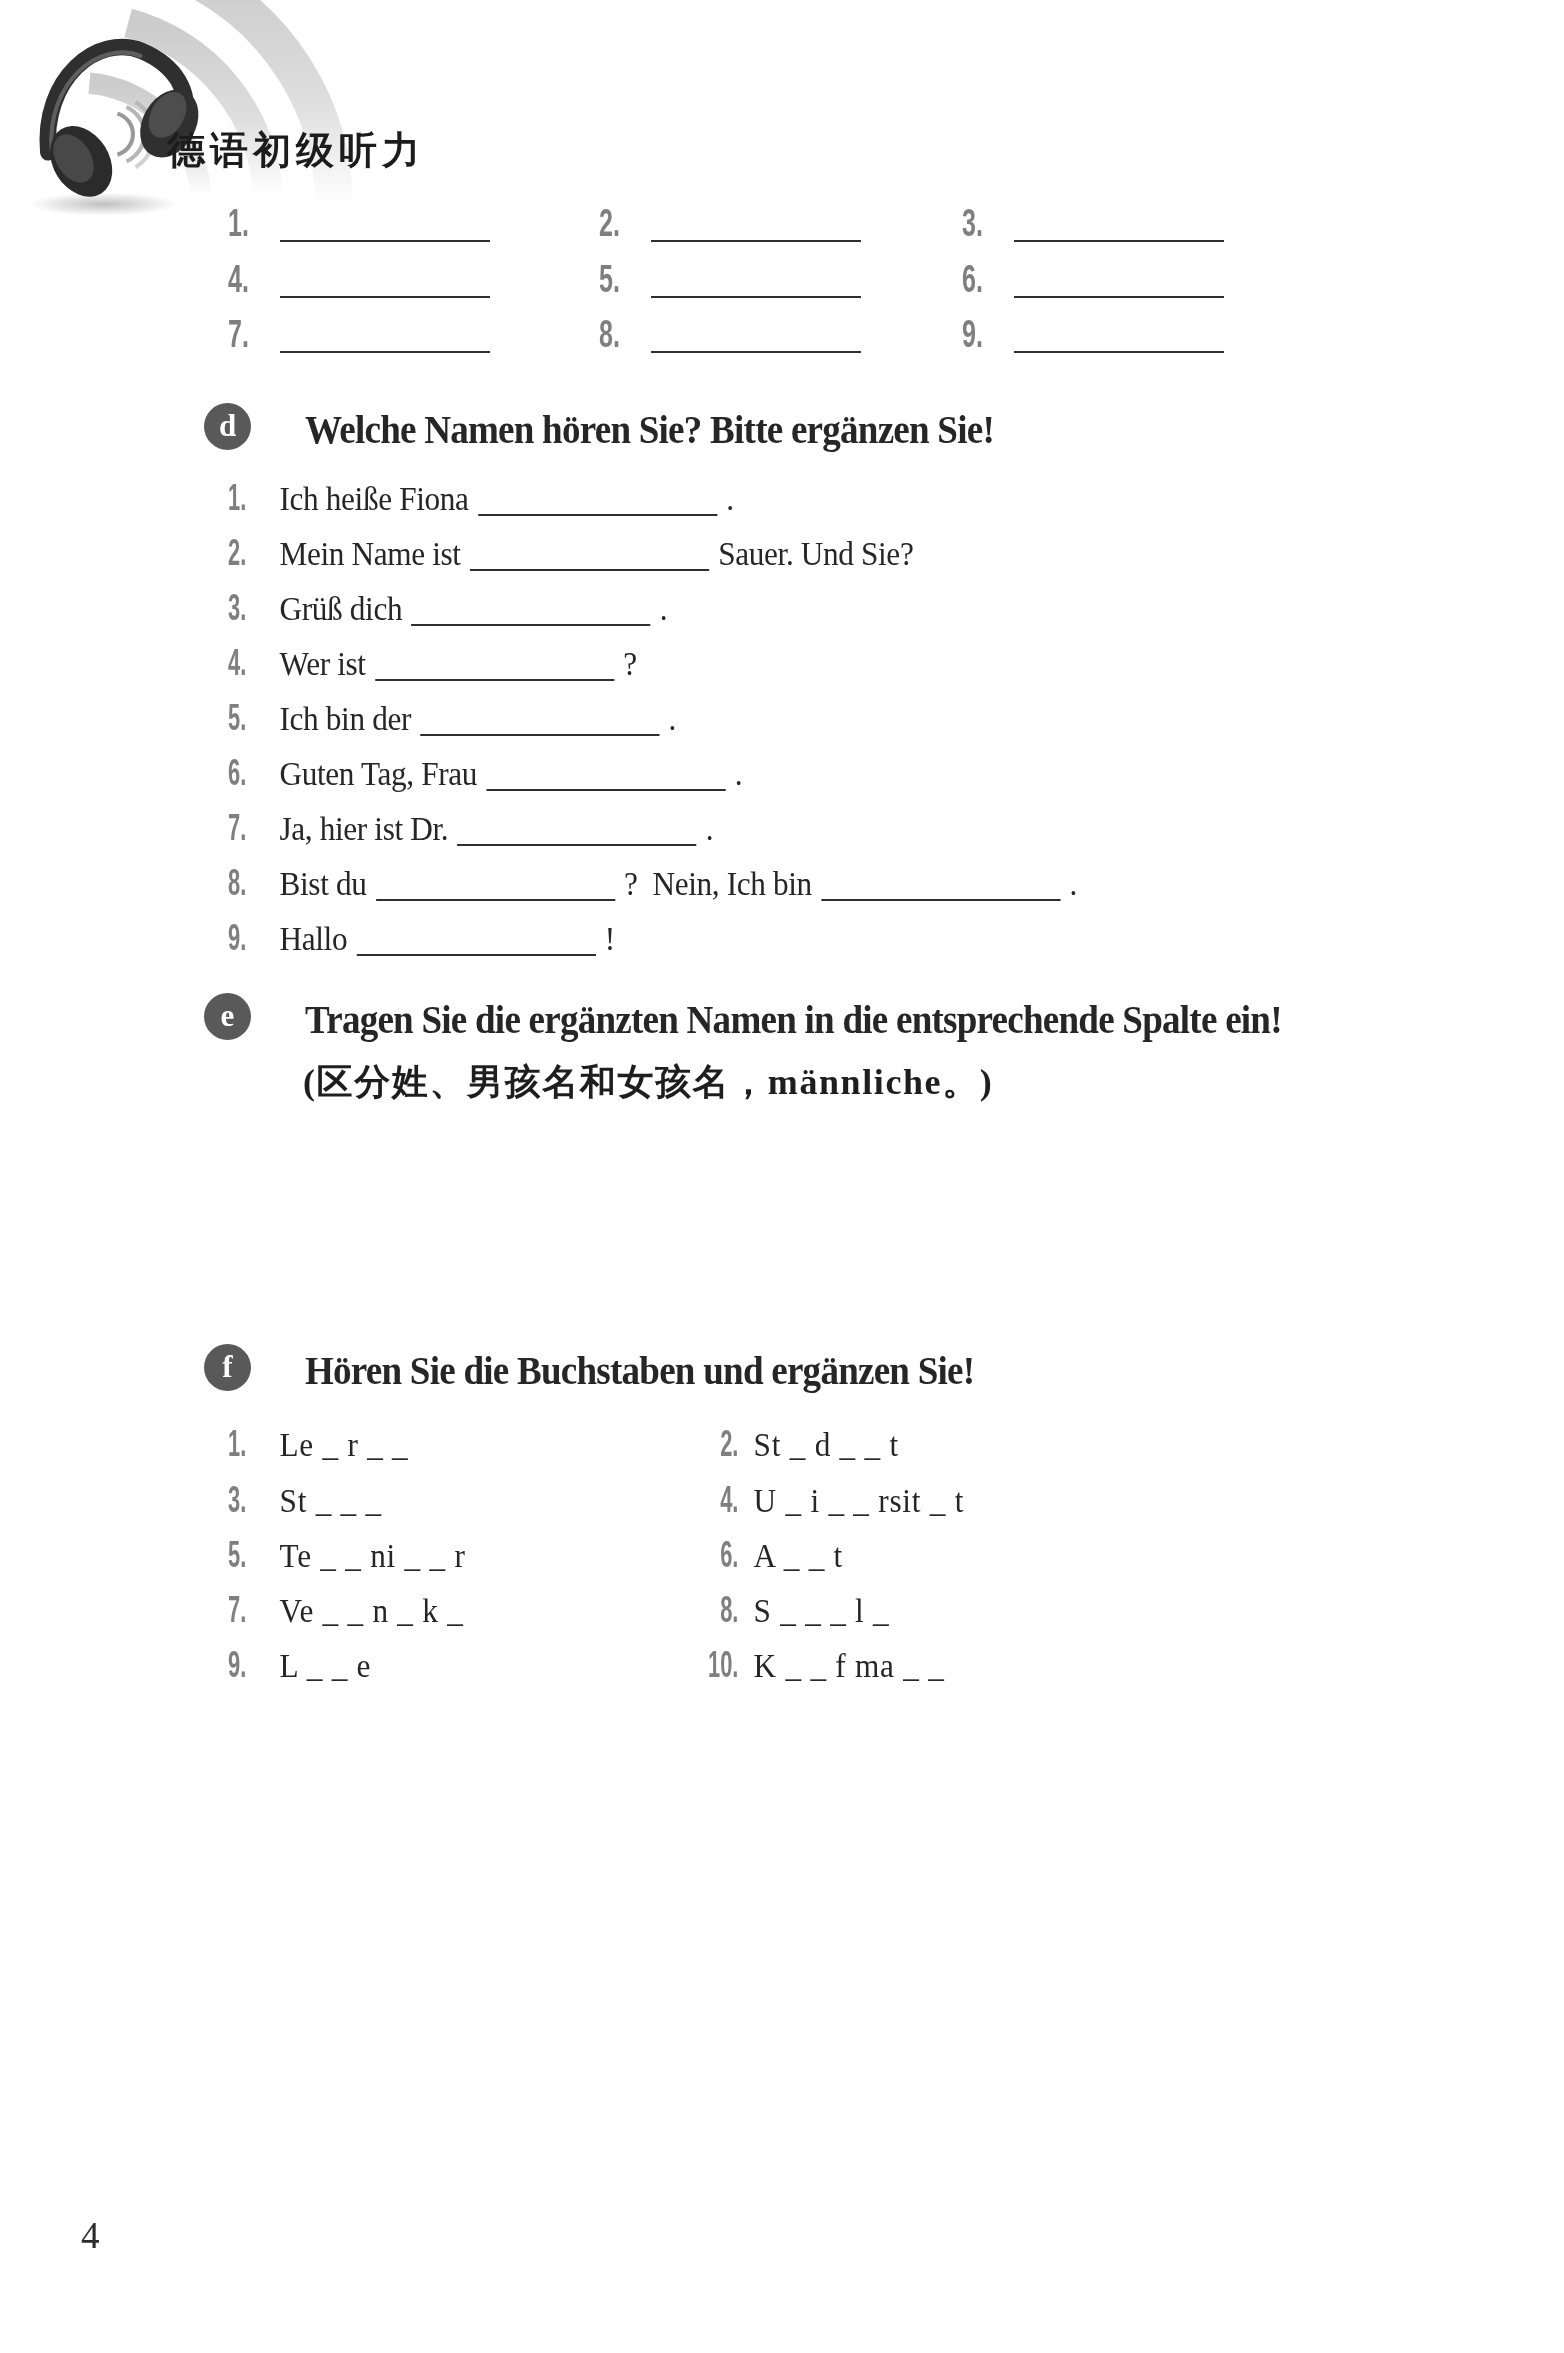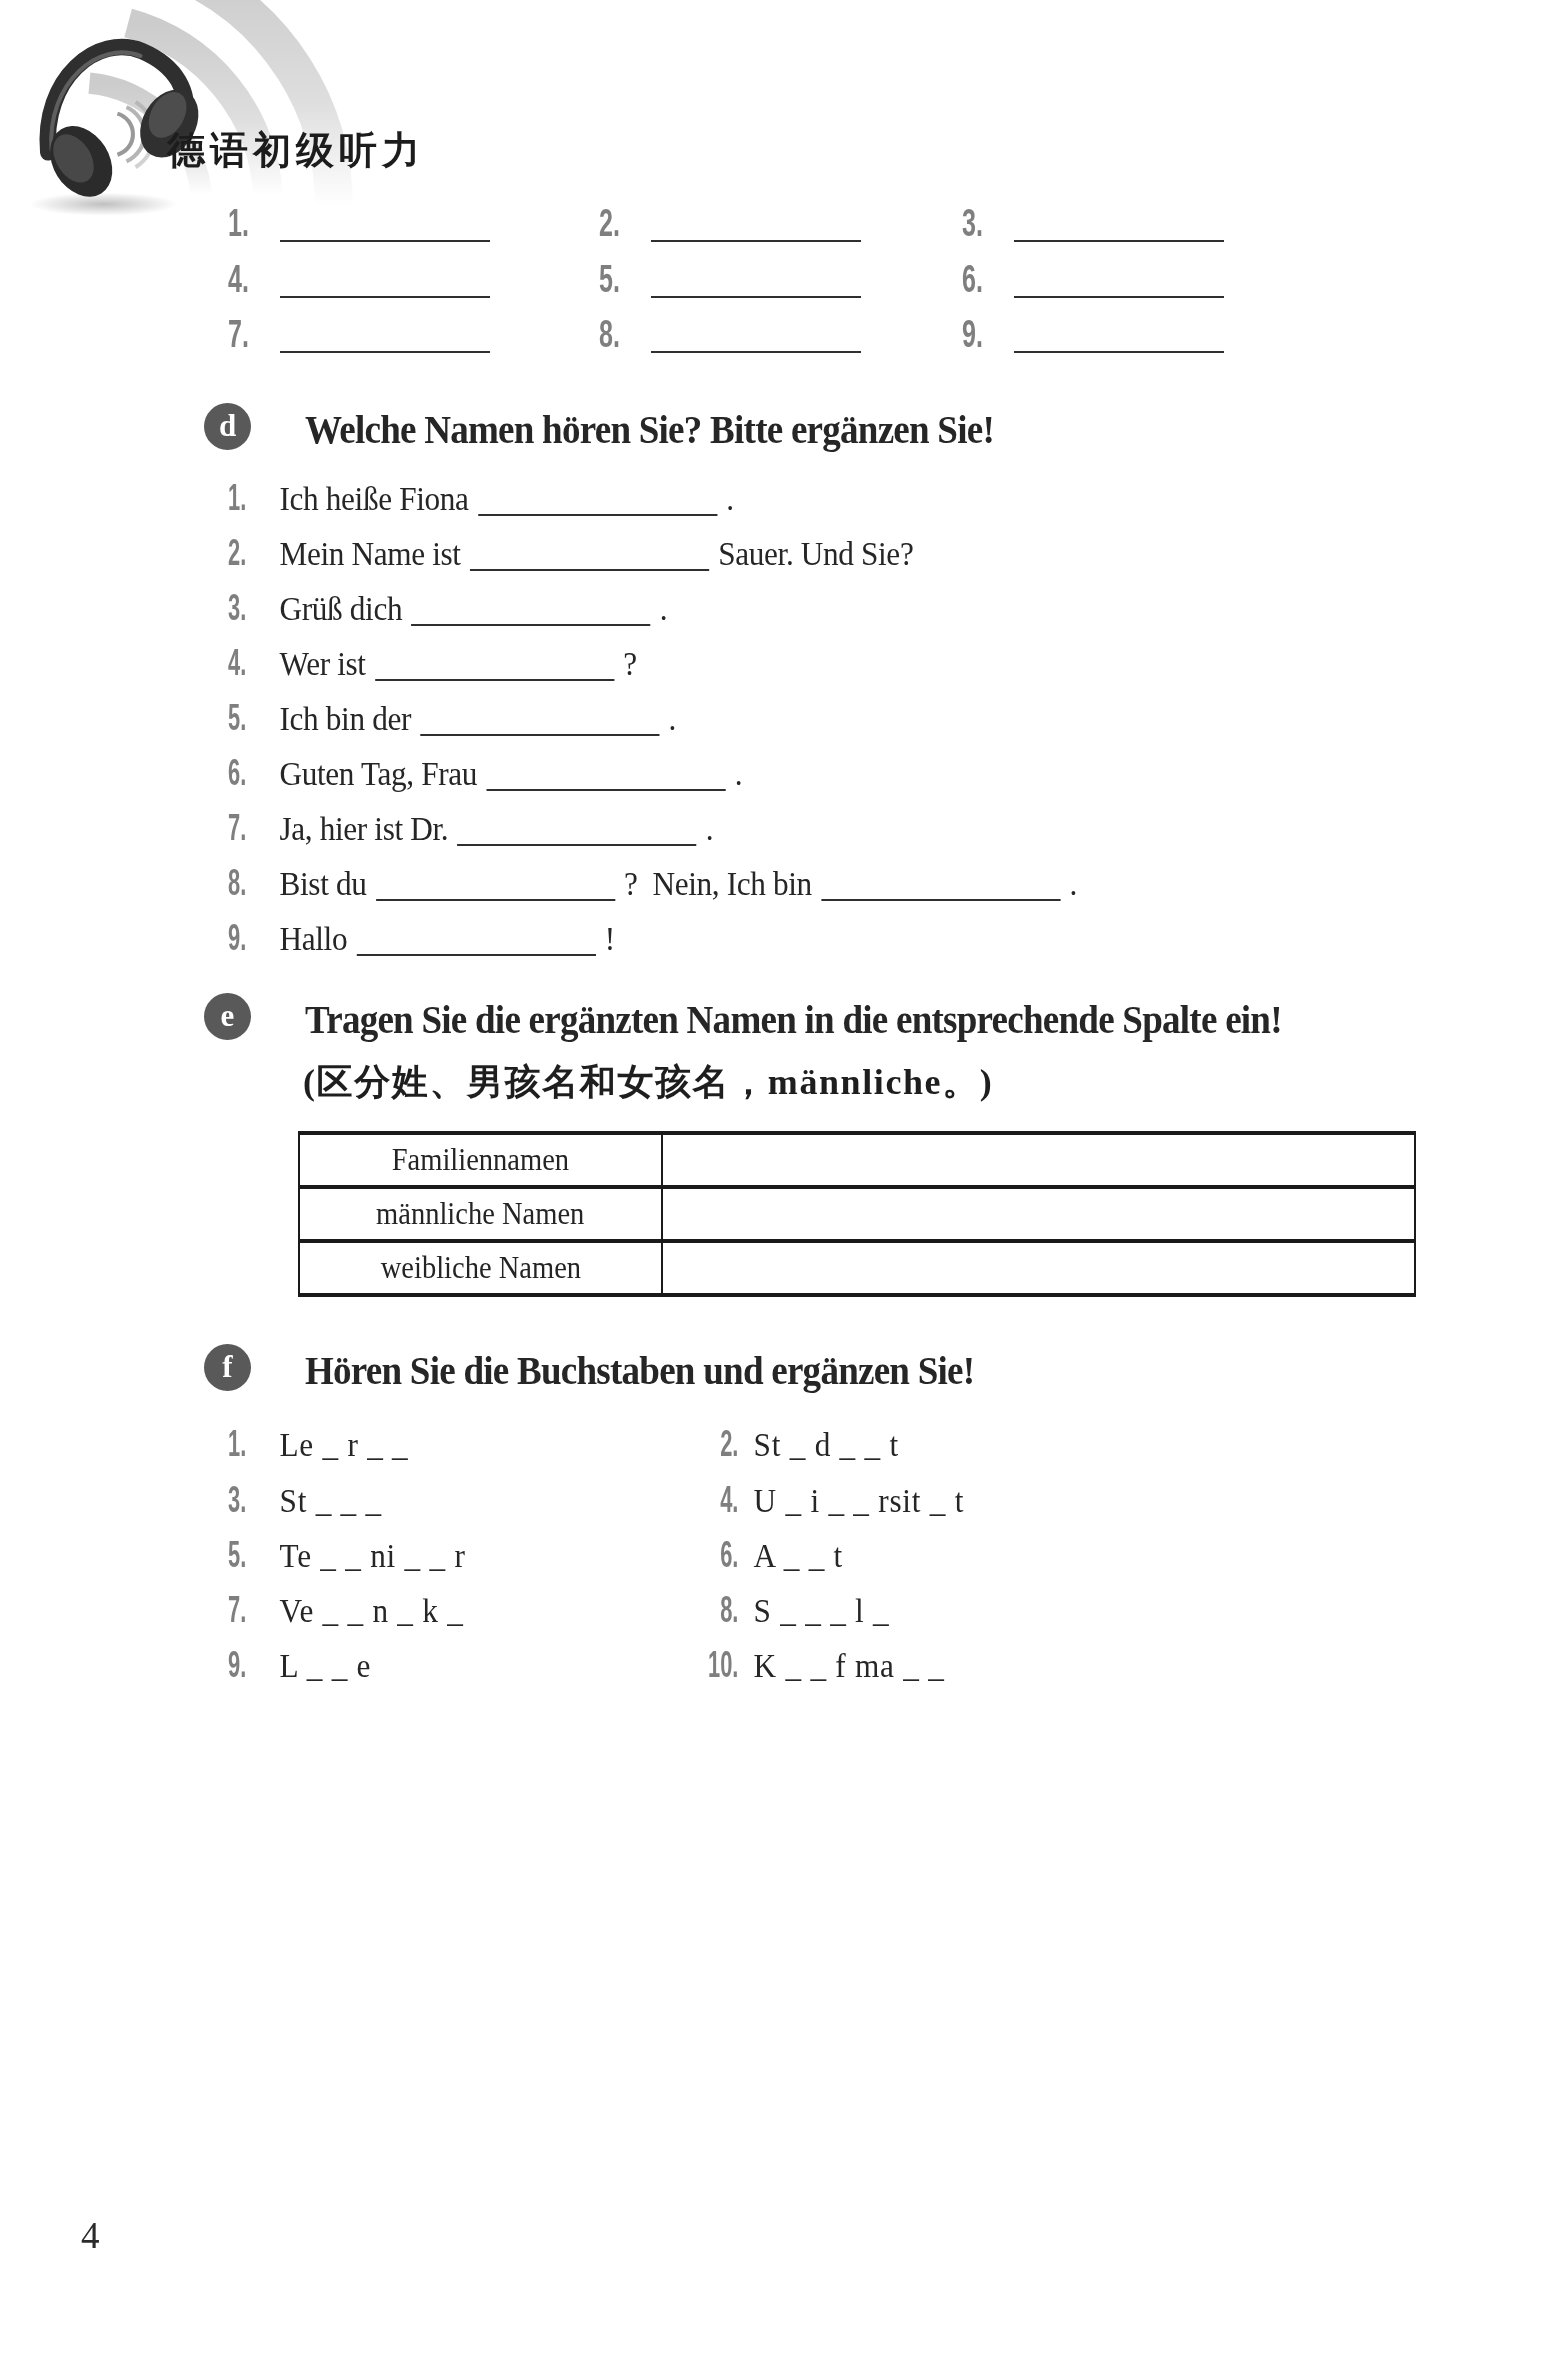--- a/index.html
+++ b/index.html
@@ -210,36 +210,20 @@
       <div class="item-row"><span class="num">5.</span><span class="item-text">Ich bin der</span><span class="fill-blank"></span><span class="item-text">.</span></div>
       <div class="item-row"><span class="num">6.</span><span class="item-text">Guten Tag, Frau</span><span class="fill-blank"></span><span class="item-text">.</span></div>
       <div class="item-row"><span class="num">7.</span><span class="item-text">Ja, hier ist Dr.</span><span class="fill-blank"></span><span class="item-text">.</span></div>
       <div class="item-row"><span class="num">8.</span><span class="item-text">Bist du</span><span class="fill-blank"></span><span class="item-text">?  Nein, Ich bin</span><span class="fill-blank"></span><span class="item-text">.</span></div>
       <div class="item-row"><span class="num">9.</span><span class="item-text">Hallo</span><span class="fill-blank"></span><span class="item-text">!</span></div>
     </div>
 
   <div class="badge" style="left:204px;top:993px;">e</div>
   <h2 class="sec-heading" style="top:997px;">Tragen Sie die ergänzten Namen in die entsprechende Spalte ein!</h2>
   <div class="sec-subtitle">(区分姓、男孩名和女孩名，männliche。)</div>
-  <table class="name-table">
-    <tbody id="table-body">
-        <tr>
-          <td class="label-cell"><span class="tbl-label">Familiennamen</span></td>
-          <td class="empty-cell"></td>
-        </tr>
-        <tr>
-          <td class="label-cell"><span class="tbl-label">männliche Namen</span></td>
-          <td class="empty-cell"></td>
-        </tr>
-        <tr>
-          <td class="label-cell"><span class="tbl-label">weibliche Namen</span></td>
-          <td class="empty-cell"></td>
-        </tr>
-      </tbody>
-  </table>
 
   <div class="badge" style="left:204px;top:1344px;">f</div>
   <h2 class="sec-heading" style="top:1348px;">Hören Sie die Buchstaben und ergänzen Sie!</h2>
   <div id="f-items">
       <div class="f-cell colA" style="position: absolute; left: 228px; top: 1416px;">
         <span class="num">1.</span>
         <span class="f-text">Le _ r _ _</span>
       </div>
       <div class="f-cell colB" style="position: absolute; left: 674px; top: 1416px;">
         <span class="num">2.</span>

